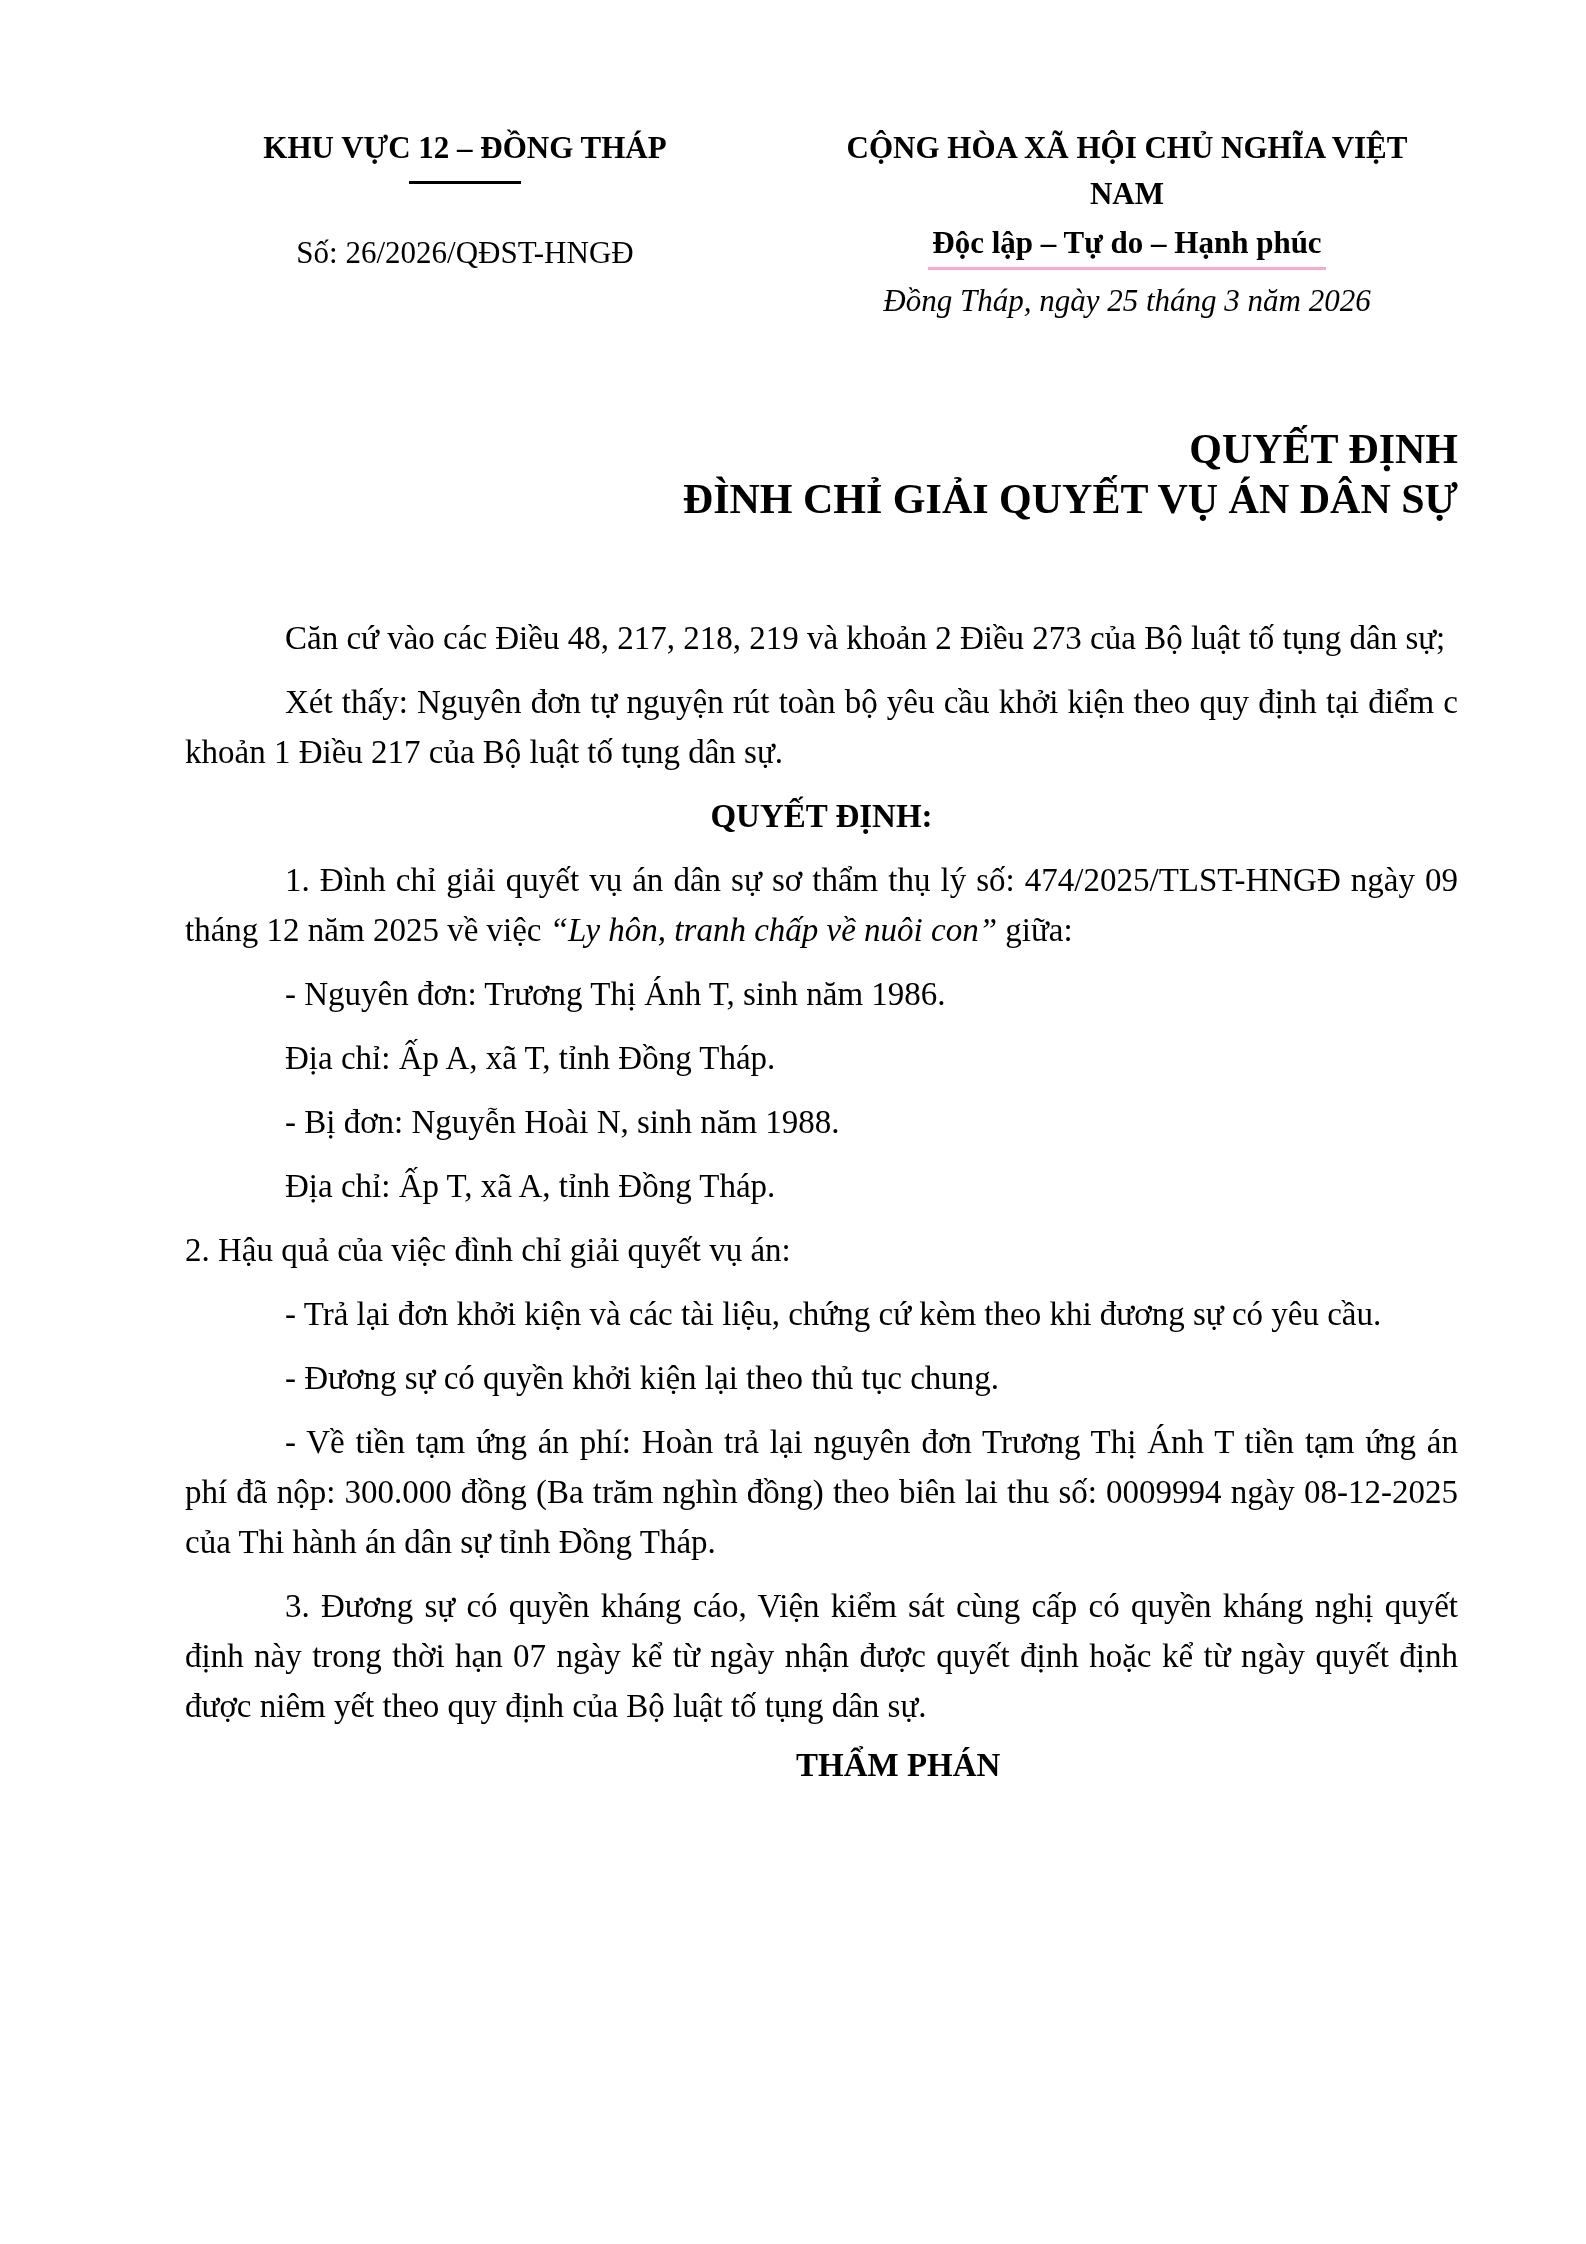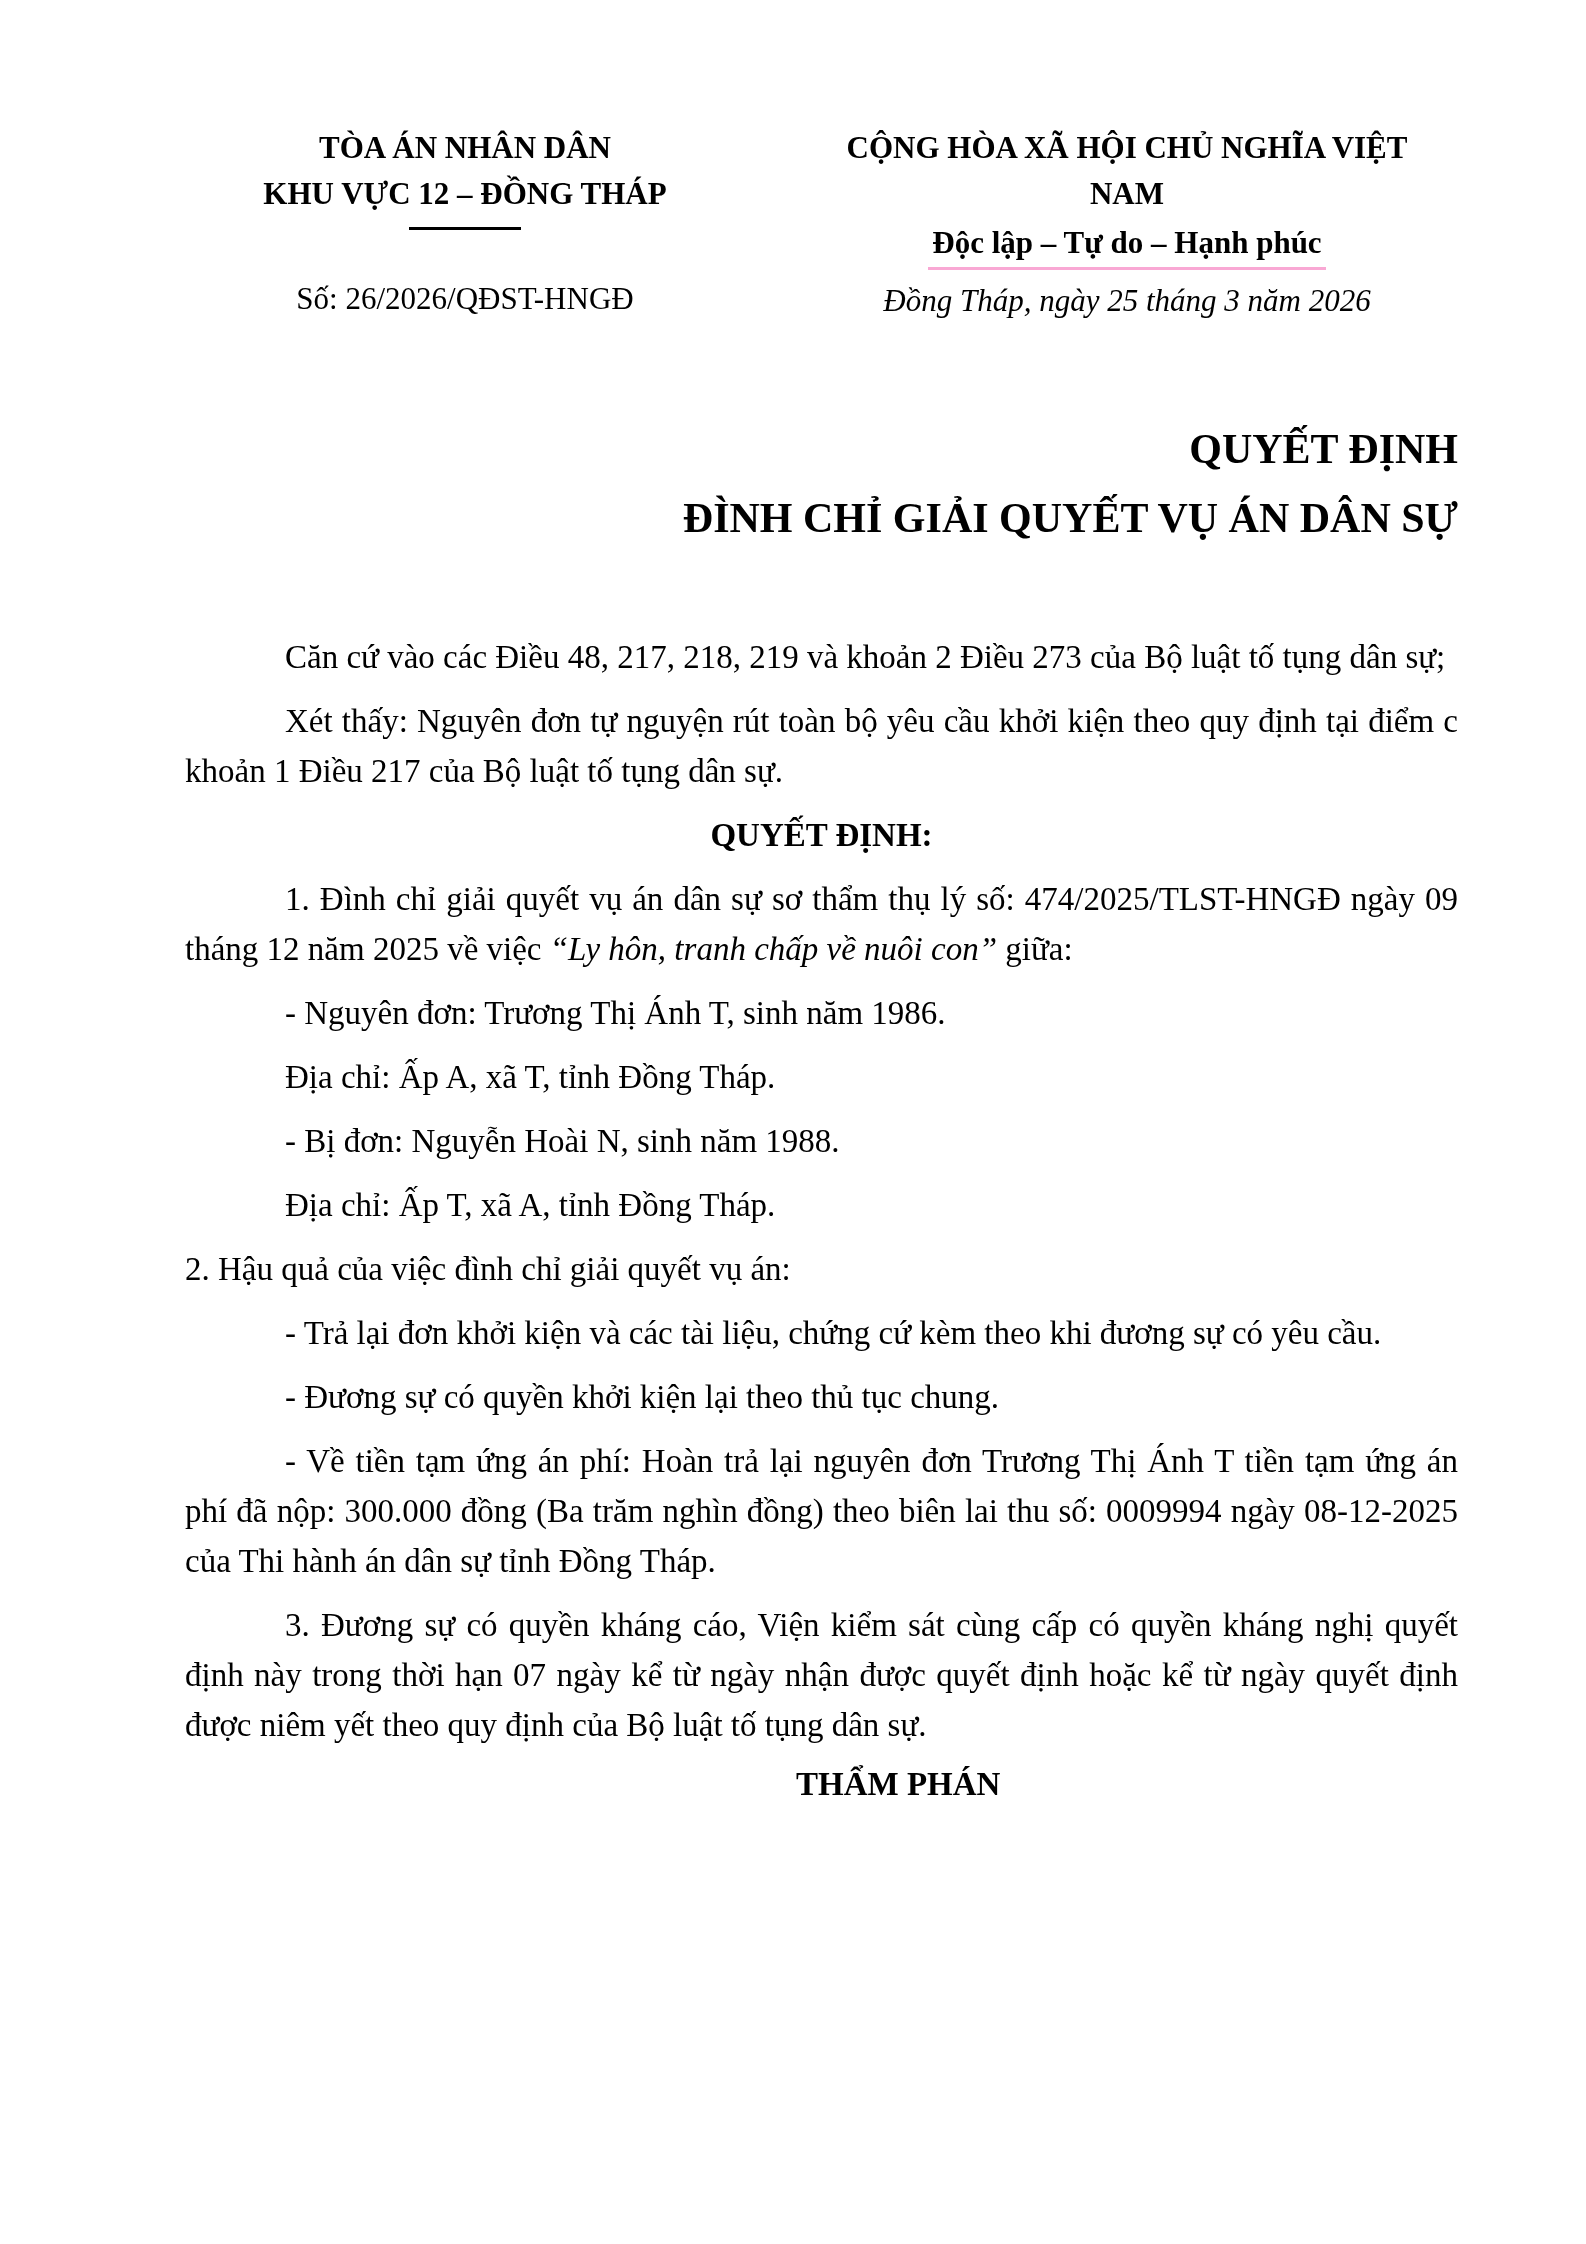--- a/index.html
+++ b/index.html
@@ -65,21 +65,21 @@
     white-space: nowrap;
   }
   
   .doc-title { text-align: center; margin-top: 100px; }
   .title-line1, .title-line2 {
     font-weight: bold;
     font-size: 42px;
     line-height: 50px;
     text-align: right;
   }
-  .title-line2 { margin-top: 19px; }
+  .title-line2 { margin-top: 0; }
   
   .body-text { margin-top: 89px; font-size: 33px; }
   .body-text p { margin: 0 0 14px 0; line-height: 50px; }
   .body-text p.indent  { text-indent: 100px; }
   .body-text p.justify { text-align: justify; }
   .body-text p.center-bold {
     text-align: center;
     font-weight: bold;
     text-indent: 0;
   }
@@ -106,21 +106,20 @@
     line-height: 40px;
   }
 </style>
 </head>
 <body>
 
 <div class="page">
 
   <div class="header">
     <div class="col-left">
-      <div class="org-line">TÒA ÁN NHÂN DÂN</div>
       <div class="org-line">KHU VỰC 12 – ĐỒNG THÁP</div>
       <div class="separator"></div>
       <div class="doc-number">Số: 26/2026/QĐST-HNGĐ</div>
     </div>
     <div class="col-right">
       <div class="national-title">CỘNG HÒA XÃ HỘI CHỦ NGHĨA VIỆT NAM</div>
       <div>
         <span class="motto">Độc lập – Tự do – Hạnh phúc</span>
       </div>
       <div class="date-place">Đồng Tháp, ngày 25 tháng 3 năm 2026</div>

